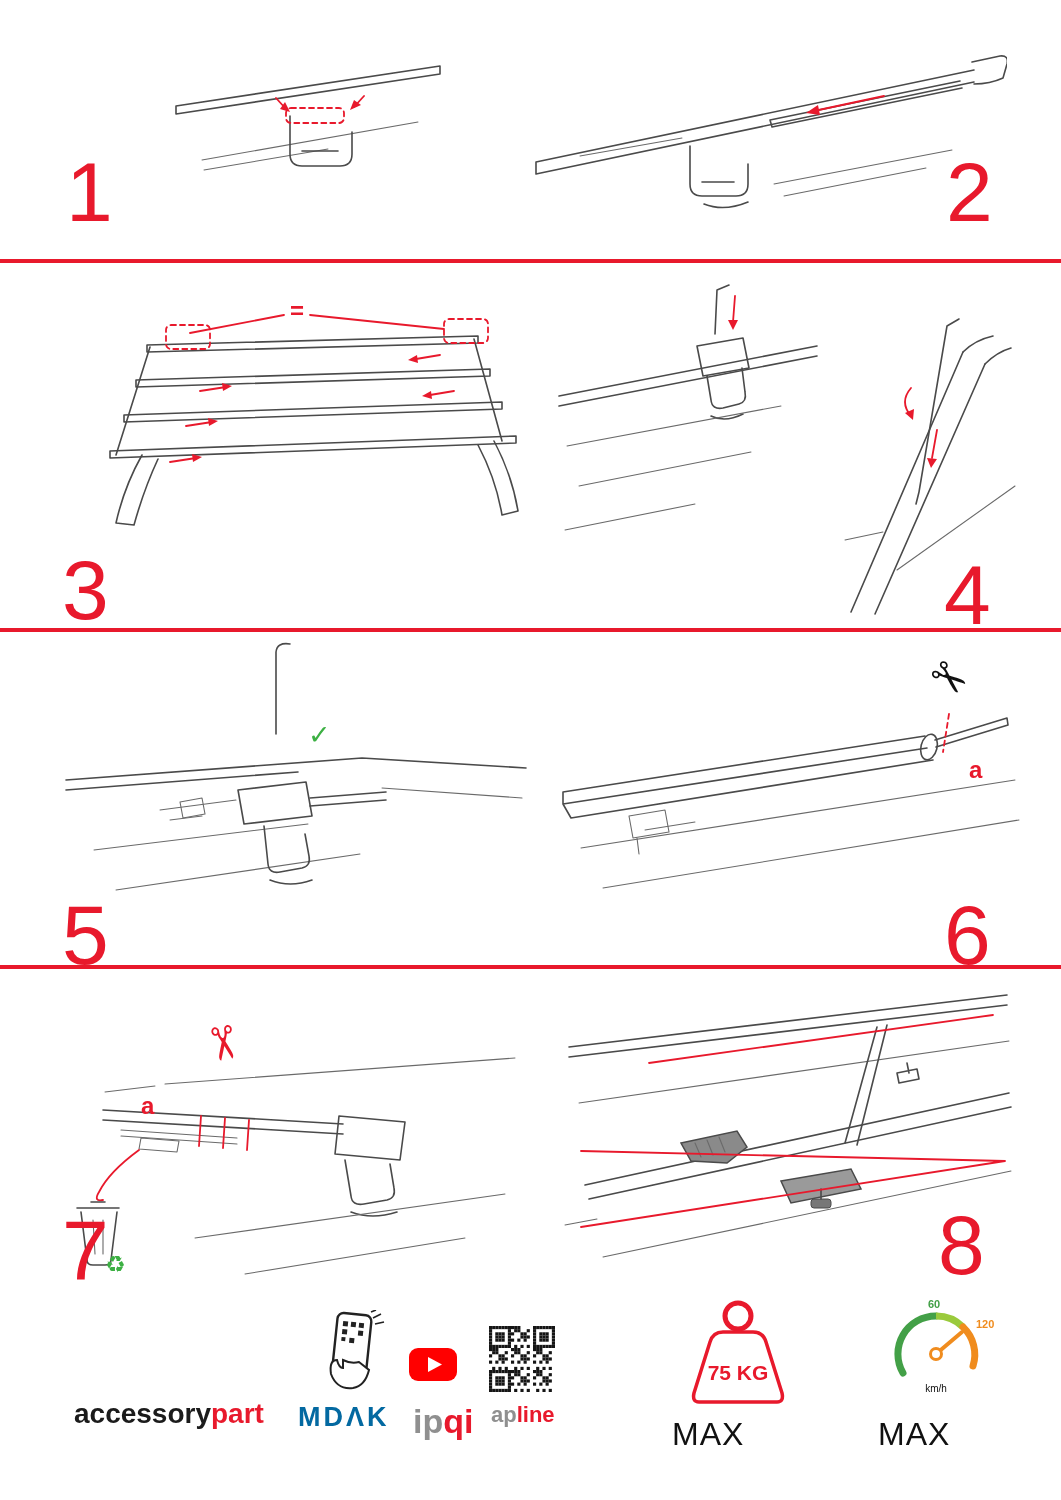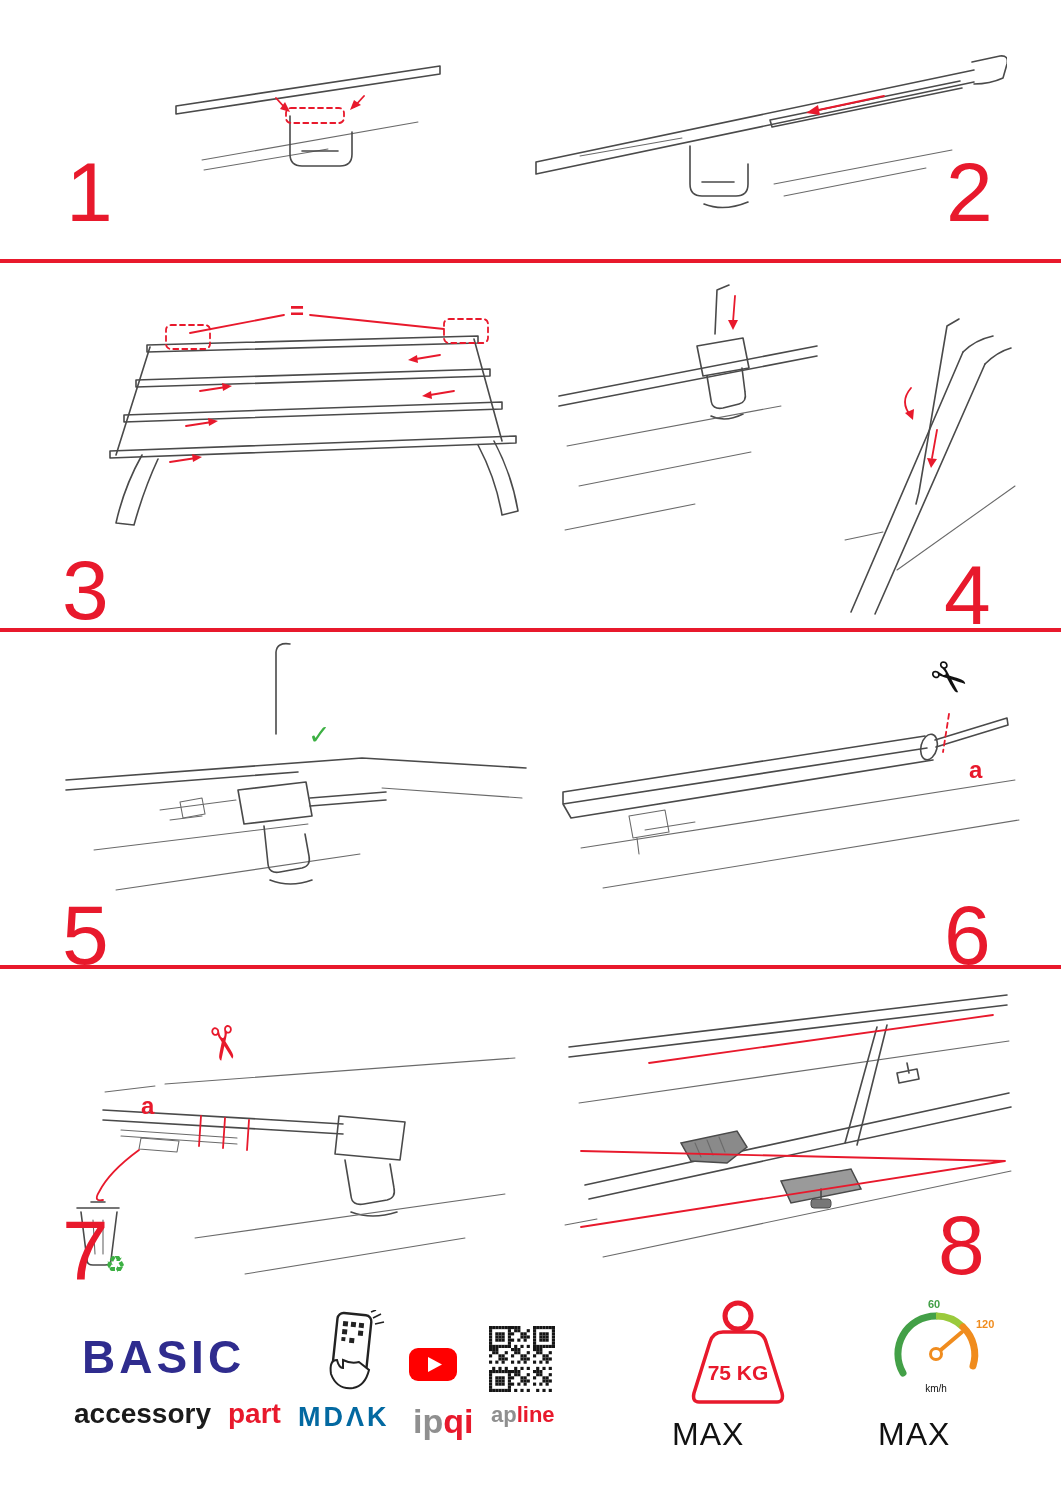--- a/index.html
+++ b/index.html
@@ -22,21 +22,21 @@
   .sk2{fill:none;stroke:#6a6a6a;stroke-width:1.1;stroke-linecap:round;stroke-linejoin:round;}
   .rd{fill:none;stroke:var(--red);stroke-width:1.8;stroke-linecap:round;stroke-linejoin:round;}
   .rdd{fill:none;stroke:var(--red);stroke-width:1.8;stroke-linecap:round;stroke-dasharray:5 4;}
   .rf{fill:var(--red);stroke:none;}
   .atxt{fill:var(--red);font-size:24px;font-weight:600;}
   .eqtxt{fill:var(--red);font-size:24px;font-weight:700;text-anchor:middle;}
   .gtxt{fill:var(--green);font-weight:700;}
   
   .brand-basic{position:absolute;left:82px;top:1330px;font-size:46px;font-weight:700;letter-spacing:4px;color:#2f2c8e;}
   .brand-accpart{position:absolute;left:74px;top:1398px;font-size:28px;font-weight:700;color:#1b1b1b;}
-  .brand-accpart .part{color:var(--red);margin-left:17px;}
+  .brand-accpart .part{color:var(--red);}
   .brand-mdak{position:absolute;left:298px;top:1402px;font-size:27px;font-weight:600;letter-spacing:3px;color:#0369a1;}
   .brand-ipqi{position:absolute;left:413px;top:1402px;font-size:34px;font-weight:600;color:#8f8f8f;}
   .brand-ipqi .qi{color:var(--red);}
   .brand-apline{position:absolute;left:491px;top:1402px;font-size:22px;font-weight:600;color:#8f8f8f;}
   .brand-apline .line{color:var(--red);}
   .max-label{position:absolute;font-size:32px;font-weight:500;color:#111;letter-spacing:1px;}
 </style>
 </head>
 <body>
 
@@ -180,21 +180,20 @@
     <polygon points="136,168 192,156 202,172 182,188 146,186" fill="#8a8a8a" stroke="#4a4a4a" stroke-width="1.5"></polygon>
     <path class="sk2" d="M150,168 L156,182 M162,165 L168,180 M174,162 L180,177"></path>
     <polygon points="236,206 306,194 316,214 246,228" fill="#9a9a9a" stroke="#4a4a4a" stroke-width="1.5"></polygon>
     <rect x="266" y="224" width="20" height="9" rx="3" fill="#777" stroke="#4a4a4a"></rect>
     <path class="sk" d="M276,214 L276,224"></path>
     <path class="rd" d="M36,252 L460,186 M36,176 L460,186 M104,88 L448,40"></path>
   </svg>
 
   <div class="step-num" style="left:938px;top:1203px;">8</div>
 
-  <div class="brand-basic">BASIC</div>
   <div class="brand-accpart"><span>accessory</span><span class="part">part</span></div>
 
   <svg class="illus" style="left:315px;top:1310px;" width="72" height="84" viewBox="0 0 72 84">
     <g transform="rotate(6 37 33)">
       <rect x="20" y="4" width="34" height="58" rx="6" fill="#fff" stroke="#222" stroke-width="2.4"></rect>
       <g fill="#222">
         <rect x="26" y="12" width="5" height="5"></rect>
           <rect x="34" y="12" width="5" height="5"></rect>
           <rect x="42" y="12" width="5" height="5"></rect>
         <rect x="26" y="20" width="5" height="5"></rect>

